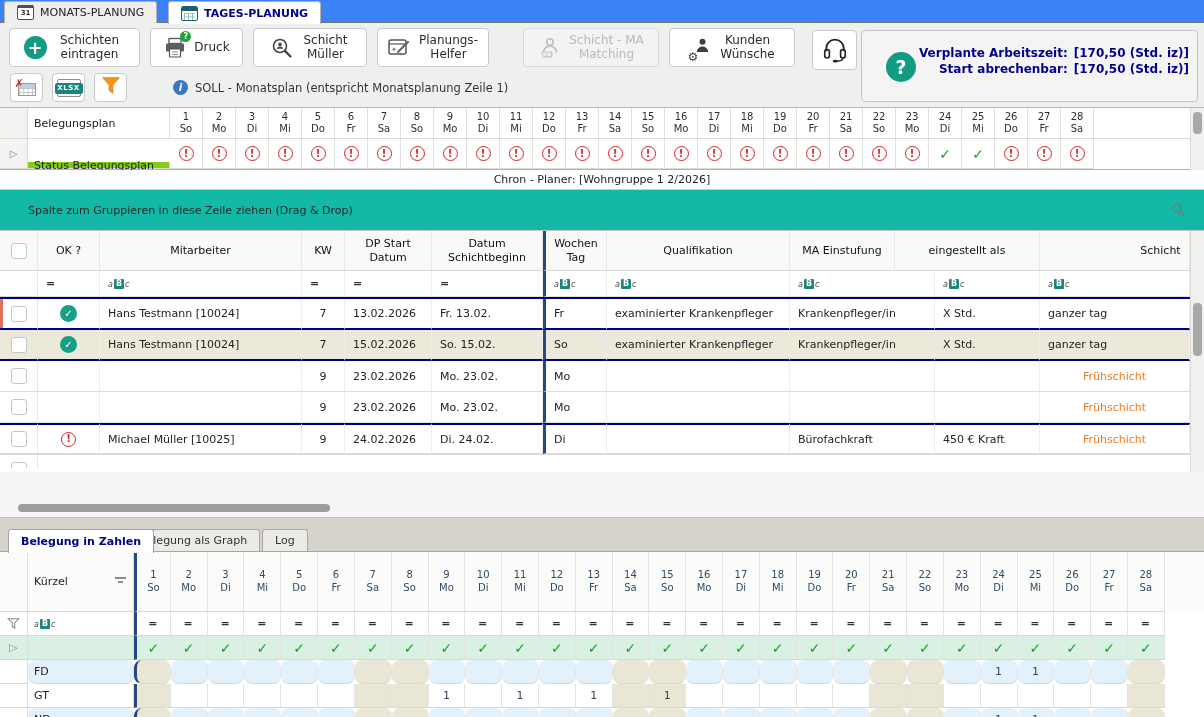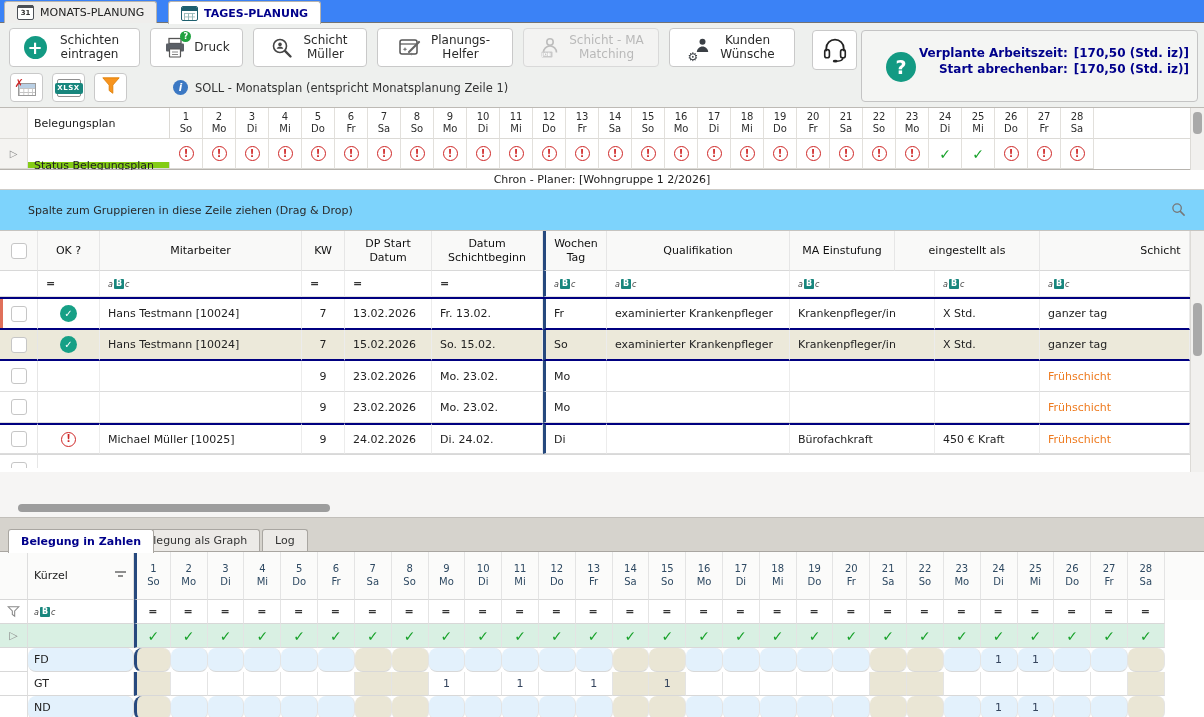--- a/index.html
+++ b/index.html
@@ -66,21 +66,21 @@
   .b-fill { flex:1; border-bottom:1px solid #dcdad6; }
   .warn { width:15px; height:15px; border-radius:50%; border:1.5px solid #cf2727; color:#cf2727; font-weight:bold; font-size:10px;
           display:inline-flex; align-items:center; justify-content:center; line-height:1; }
   .chk { color:#18a22b; font-weight:bold; font-size:14px; line-height:1; }
   .vscroll { position:absolute; right:0; top:0; width:14px; background:#f1f0ee; border-left:1px solid #dcdad6; }
   .vthumb { position:absolute; left:2px; width:9px; background:#a9a9a9; border-radius:4px; }
 
   
   .chron { position:absolute; left:0; top:170px; width:1204px; height:20px; background:#fff; border-bottom:1px solid #cfcdc9;
            text-align:center; line-height:20px; color:#1c1c1c; }
-  .groupbar { position:absolute; left:0; top:190px; width:1204px; height:41px; background:#7dd3fc; border-bottom:1px solid #c6c4c0;
+  .groupbar { position:absolute; left:0; top:190px; width:1204px; height:41px; background:#14b8a6; border-bottom:1px solid #c6c4c0;
               display:flex; align-items:center; padding-left:28px; color:#2a2a2a; }
   .groupbar .mag { position:absolute; right:18px; top:12px; }
 
   
   .grid { position:absolute; left:0; top:231px; width:1204px; height:241px; background:#fff; overflow:hidden; }
   .ghead, .gfilter, .gr { display:flex; width:1190px; }
   .ghead { height:40px; background:#f9f9f8; }
   .gh { border-right:1px solid #e6e6e6; border-bottom:1px solid #d8d8d8; display:flex; align-items:center; justify-content:center;
         text-align:center; line-height:1.25; color:#111; }
   .gh.fz { border-left:3px solid #27497e; }
@@ -96,35 +96,35 @@
   .abc b { background:#18867d; color:#fff; font-size:8px; padding:1px 2px; border-radius:1px; }
   .grows { border-top:2px solid #000080; }
   .gr { height:31px; background:#fff; }
   .gr .gc, .gr .gcb { border-bottom:1px solid #dcdcdc; }
   .gr.sel { background:#ece9da; }
   .gr.nb-bot .gc, .gr.nb-bot .gcb { border-bottom:2px solid #000080; }
   .gr.nb-top .gc, .gr.nb-top .gcb { border-top:2px solid #000080; }
   .gr.accent .gcb { box-shadow:inset 3px 0 0 #e0705a; }
   .okbadge { width:17px; height:17px; border-radius:50%; background:#17a086; color:#fff; font-size:10px; font-weight:bold;
              display:flex; align-items:center; justify-content:center; }
-  .org { color:#ee7b20; }
+  .org { color:#ee7b20;justify-content:center; }
   .gr-partial { height:14px; overflow:hidden; }
   .gr-partial .gr { border-top:1px solid #d8d8d8; }
 
   .hzone { position:absolute; left:0; top:472px; width:1204px; height:46px; background:#f6f5f4; border-bottom:1px solid #c2bfba; }
   .hthumb { position:absolute; left:18px; top:32px; width:312px; height:8px; background:#9d9d9d; border-radius:4px; }
 
   
   .btabs { position:absolute; left:0; top:527px; width:1204px; height:24px; }
   .btab { position:absolute; top:2px; height:22px; display:flex; align-items:center; padding:0 12px; background:#eceae7;
           border:1px solid #a9a6a1; border-bottom:none; border-radius:3px 3px 0 0; color:#333; cursor:default; }
   .btab.active { background:#fff; font-weight:bold; color:#00008b; height:24px; z-index:2; }
   .btable { position:absolute; left:0; top:551px; width:1204px; height:166px; background:#fff; border-top:1px solid #a9a6a1; overflow:hidden; }
   .t-row { display:flex; }
-  .t-h { height:48px; background:#fbfbfa; }
+  .t-h { height:60px; background:#fbfbfa; }
   .t-f { height:24px; }
   .t-d { height:24px; }
   .tc-exp { width:28px; border-right:1px solid #dedede; border-bottom:1px solid #d8d8d8; display:flex; align-items:center; justify-content:center; color:#8a8a8a; }
   .tc-code { width:106px; border-right:1px solid #dedede; border-bottom:1px solid #d8d8d8; display:flex; align-items:center; padding:0 6px; color:#222; }
   .tc-code .spacer { flex:1; }
   .tc-day { width:36.82px; border-right:1px solid #e4e4e4; border-bottom:1px solid #d8d8d8; display:flex; flex-direction:column;
             align-items:center; justify-content:center; font-size:10px; line-height:1.25; color:#2f4a63; }
   .tc-day.first { border-left:3px solid #27497e; }
   .tc-day.mid { flex-direction:row; font-size:11px; color:#333; }
   .t-d .tc-day.we { background:#eae6d5; }
@@ -179,21 +179,21 @@
       <span class="ic-wrap">
         <svg width="24" height="24" viewBox="0 0 24 24">
             <circle cx="10" cy="10" r="6.5" fill="none" stroke="#444" stroke-width="1.6"></circle>
             <line x1="15.2" y1="15.2" x2="20.5" y2="20.5" stroke="#444" stroke-width="2.4" stroke-linecap="round"></line>
             <circle cx="10" cy="8.4" r="1.8" fill="#444"></circle>
             <path d="M6.6 12.8a3.6 3.6 0 0 1 6.8 0z" fill="#444"></path>
           </svg>
       </span>
       <span class="lbl" style="width:50px;">Schicht Müller</span>
     </div>
-    <div class="tb-btn" style="left:377px; width:136px;">
+    <div class="tb-btn" style="left:377px; width:112px;">
       <span class="ic-wrap">
         <svg width="24" height="24" viewBox="0 0 24 24">
             <rect x="2" y="4" width="17" height="14" rx="2" fill="#fff" stroke="#555" stroke-width="1.5"></rect>
             <line x1="2" y1="8" x2="19" y2="8" stroke="#555" stroke-width="1.2"></line>
             <line x1="21" y1="6" x2="11" y2="16" stroke="#666" stroke-width="2.2" stroke-linecap="round"></line>
             <path d="M7 11l.7 1.6 1.6.7-1.6.7L7 15.6l-.7-1.6-1.6-.7 1.6-.7z" fill="#777"></path>
             <path d="M13.5 16.5l.5 1.1 1.1.5-1.1.5-.5 1.1-.5-1.1-1.1-.5 1.1-.5z" fill="#777"></path>
           </svg>
       </span>
       <span class="lbl" style="width:64px;">Planungs-Helfer</span>

